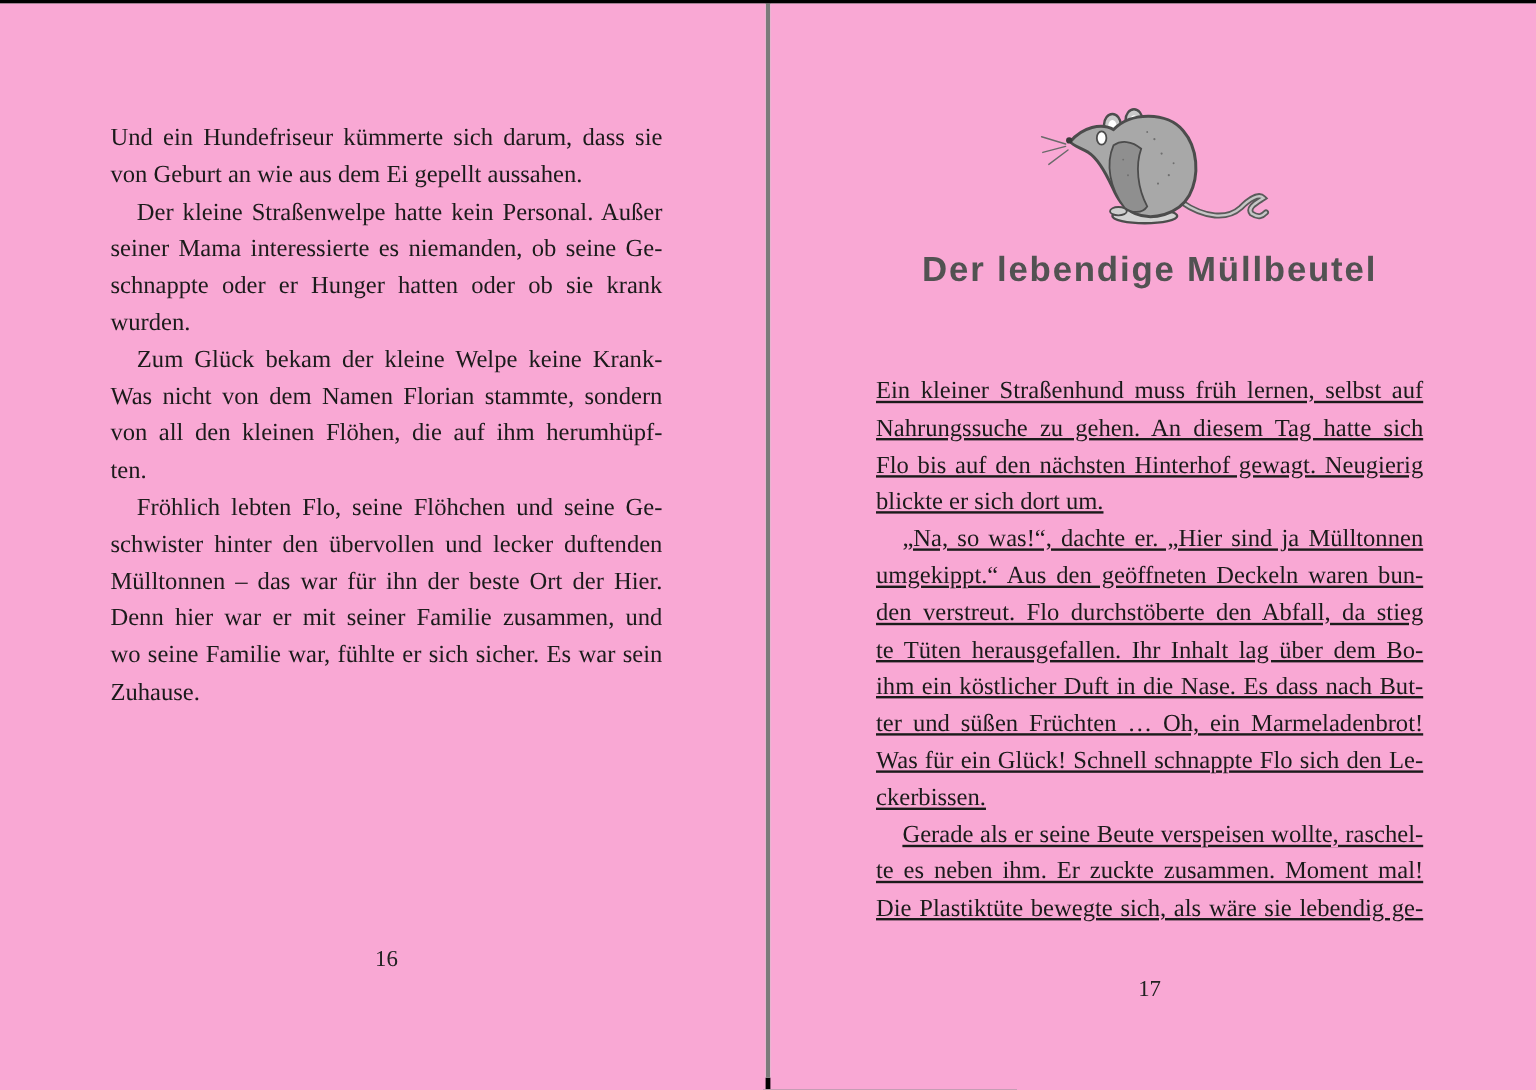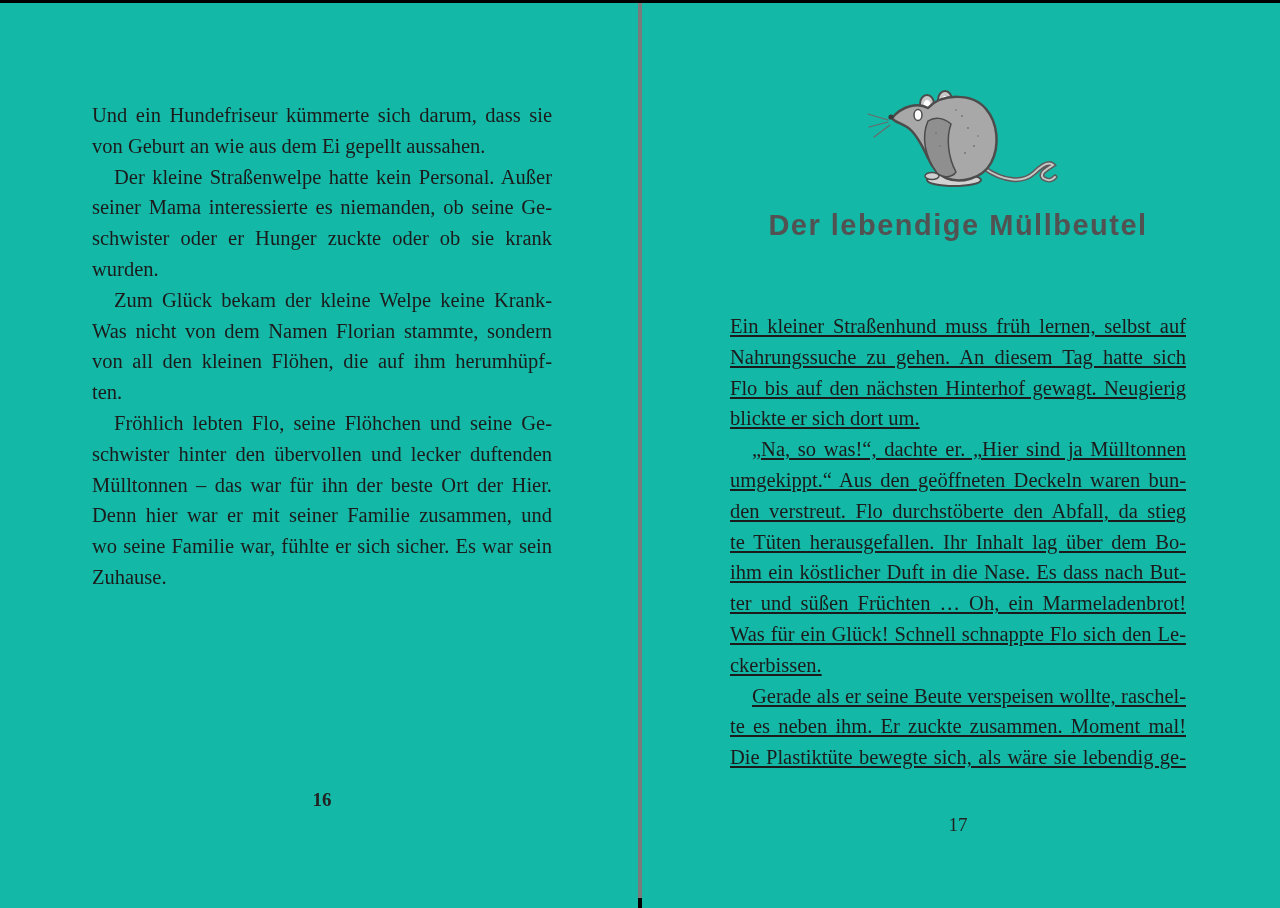--- a/index.html
+++ b/index.html
@@ -17,21 +17,21 @@
   .border-bottom {
     position: absolute; bottom: 0; left: 0; width: 1280px; height: 10px;
     background: #000000;
   }
   .gutter-divider {
     position: absolute; top: 3px; bottom: 10px; left: 638px; width: 4px;
     background: #7b7b7b;
   }
   .page {
     position: absolute; top: 3px; bottom: 0;
-    background: #14b8a6;
+    background: #f9a8d4;
   }
   .page-left  { left: 0; width: 638px; }
   .page-right { left: 642px; width: 730px; }
 
   .text-block {
     position: absolute;
     color: #1b1b1b;
     font-size: 20.5px;
     line-height: 30.8px;
     letter-spacing: 0px;
@@ -61,37 +61,37 @@
   }
 
   .page-number {
     position: absolute;
     top: 786px;
     width: 460px;
     text-align: center;
     font-size: 19px;
     color: #222222;
   }
-  .page-number-left  { left: 92px; font-weight: bold; }
+  .page-number-left  { left: 92px; }
   .page-number-right { left: 88px; width: 456px; margin-top: 25px; } 
 </style>
 </head>
 <body>
 
 <div class="border-top"></div>
 <div class="border-bottom"></div>
 <div class="gutter-divider"></div>
 
 <div class="page page-left">
   <div class="text-block text-block-left">
       <div class="line just">Und ein Hundefriseur kümmerte sich darum, dass sie</div>
       <div class="line">von Geburt an wie aus dem Ei gepellt aussahen.</div>
       <div class="line just indent">Der kleine Straßenwelpe hatte kein Personal. Außer</div>
       <div class="line just">seiner Mama interessierte es niemanden, ob seine Ge-</div>
-      <div class="line just">schwister oder er Hunger zuckte oder ob sie krank</div>
+      <div class="line just">schnappte oder er Hunger hatten oder ob sie krank</div>
       <div class="line">wurden.</div>
       <div class="line just indent">Zum Glück bekam der kleine Welpe keine Krank-</div>
       <div class="line just">Was nicht von dem Namen Florian stammte, sondern</div>
       <div class="line just">von all den kleinen Flöhen, die auf ihm herumhüpf-</div>
       <div class="line">ten.</div>
       <div class="line just indent">Fröhlich lebten Flo, seine Flöhchen und seine Ge-</div>
       <div class="line just">schwister hinter den übervollen und lecker duftenden</div>
       <div class="line just">Mülltonnen – das war für ihn der beste Ort der Hier.</div>
       <div class="line just">Denn hier war er mit seiner Familie zusammen, und</div>
       <div class="line just">wo seine Familie war, fühlte er sich sicher. Es war sein</div>

